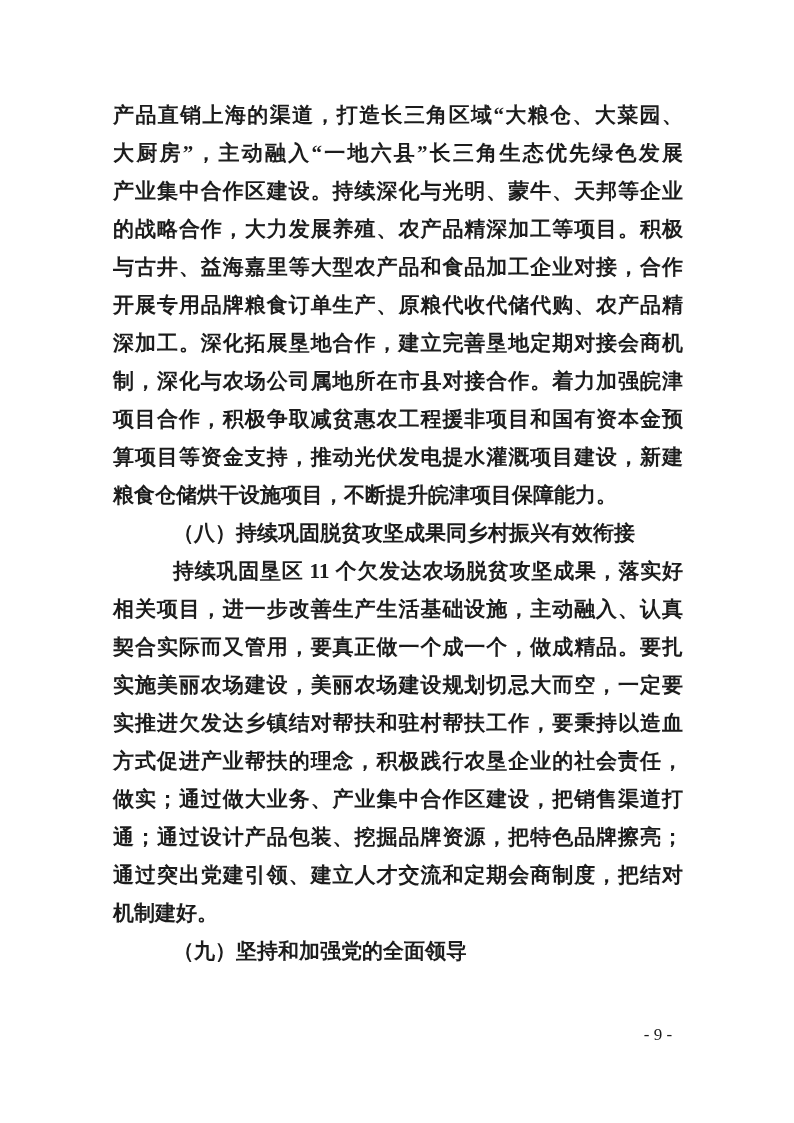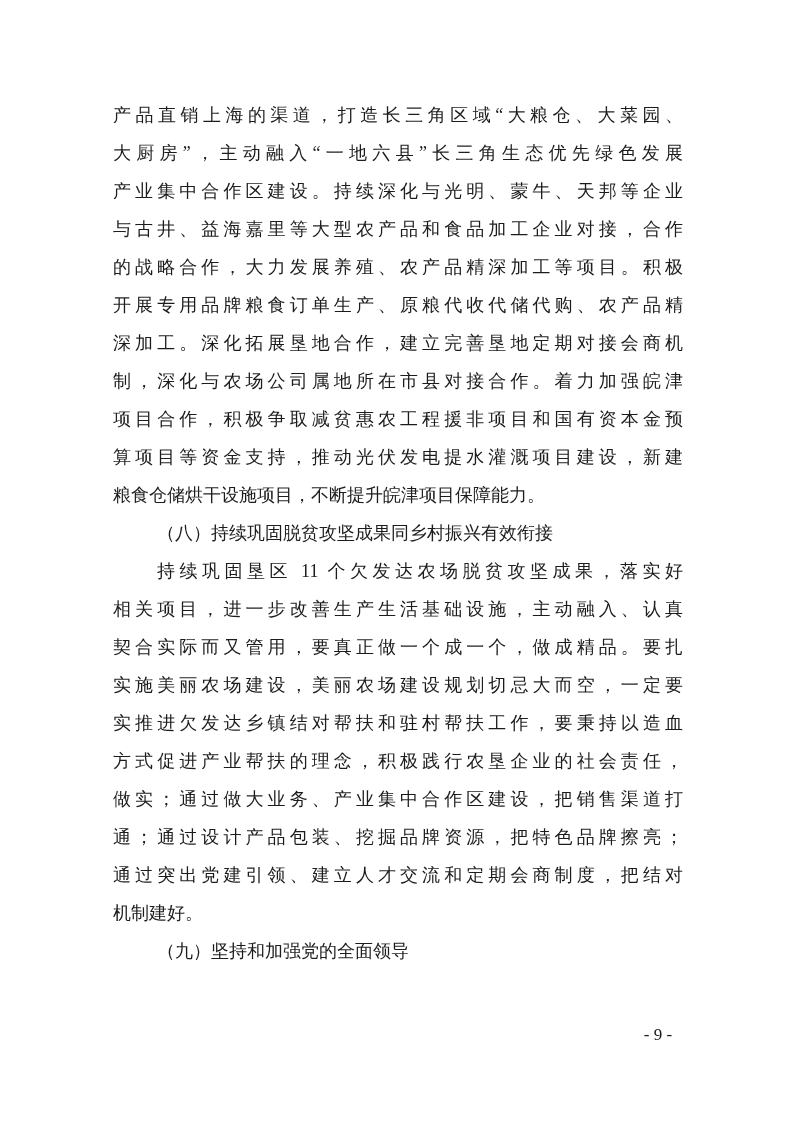--- a/index.html
+++ b/index.html
@@ -16,33 +16,34 @@
     color: #1c1c1c;
     overflow: hidden;
   }
   .content {
     position: absolute;
     left: 113px;
     top: 96px;
     width: 570px;
   }
   .ln {
-    font-size: 18px;
+    font-size: 21px;
     line-height: 38px;
     height: 38px;
     text-align: left;
     letter-spacing: 0;
     white-space: normal;
+    font-weight: bold;
   }
   .just {
     text-align: justify;
     text-align-last: justify;
   }
   .ind {
-    margin-left: 44px;
+    margin-left: 60px;
   }
   .footer {
     position: absolute;
     left: 628px;
     top: 1020px;
     width: 60px;
     height: 30px;
     font-size: 17px;
     line-height: 30px;
     text-align: center;
@@ -51,22 +52,22 @@
   }
 </style>
 </head>
 <body>
 
 <div class="page">
   <div class="content">
     <div class="ln just">产品直销上海的渠道，打造长三角区域“大粮仓、大菜园、</div>
     <div class="ln just">大厨房”，主动融入“一地六县”长三角生态优先绿色发展</div>
     <div class="ln just">产业集中合作区建设。持续深化与光明、蒙牛、天邦等企业</div>
+    <div class="ln just">的战略合作，大力发展养殖、农产品精深加工等项目。积极</div>
     <div class="ln just">与古井、益海嘉里等大型农产品和食品加工企业对接，合作</div>
-    <div class="ln just">的战略合作，大力发展养殖、农产品精深加工等项目。积极</div>
     <div class="ln just">开展专用品牌粮食订单生产、原粮代收代储代购、农产品精</div>
     <div class="ln just">深加工。深化拓展垦地合作，建立完善垦地定期对接会商机</div>
     <div class="ln just">制，深化与农场公司属地所在市县对接合作。着力加强皖津</div>
     <div class="ln just">项目合作，积极争取减贫惠农工程援非项目和国有资本金预</div>
     <div class="ln just">算项目等资金支持，推动光伏发电提水灌溉项目建设，新建</div>
     <div class="ln">粮食仓储烘干设施项目，不断提升皖津项目保障能力。</div>
     <div class="ln ind">（八）持续巩固脱贫攻坚成果同乡村振兴有效衔接</div>
     <div class="ln ind just">持续巩固垦区 11 个欠发达农场脱贫攻坚成果，落实好</div>
     <div class="ln just">相关项目，进一步改善生产生活基础设施，主动融入、认真</div>
     <div class="ln just">契合实际而又管用，要真正做一个成一个，做成精品。要扎</div>

